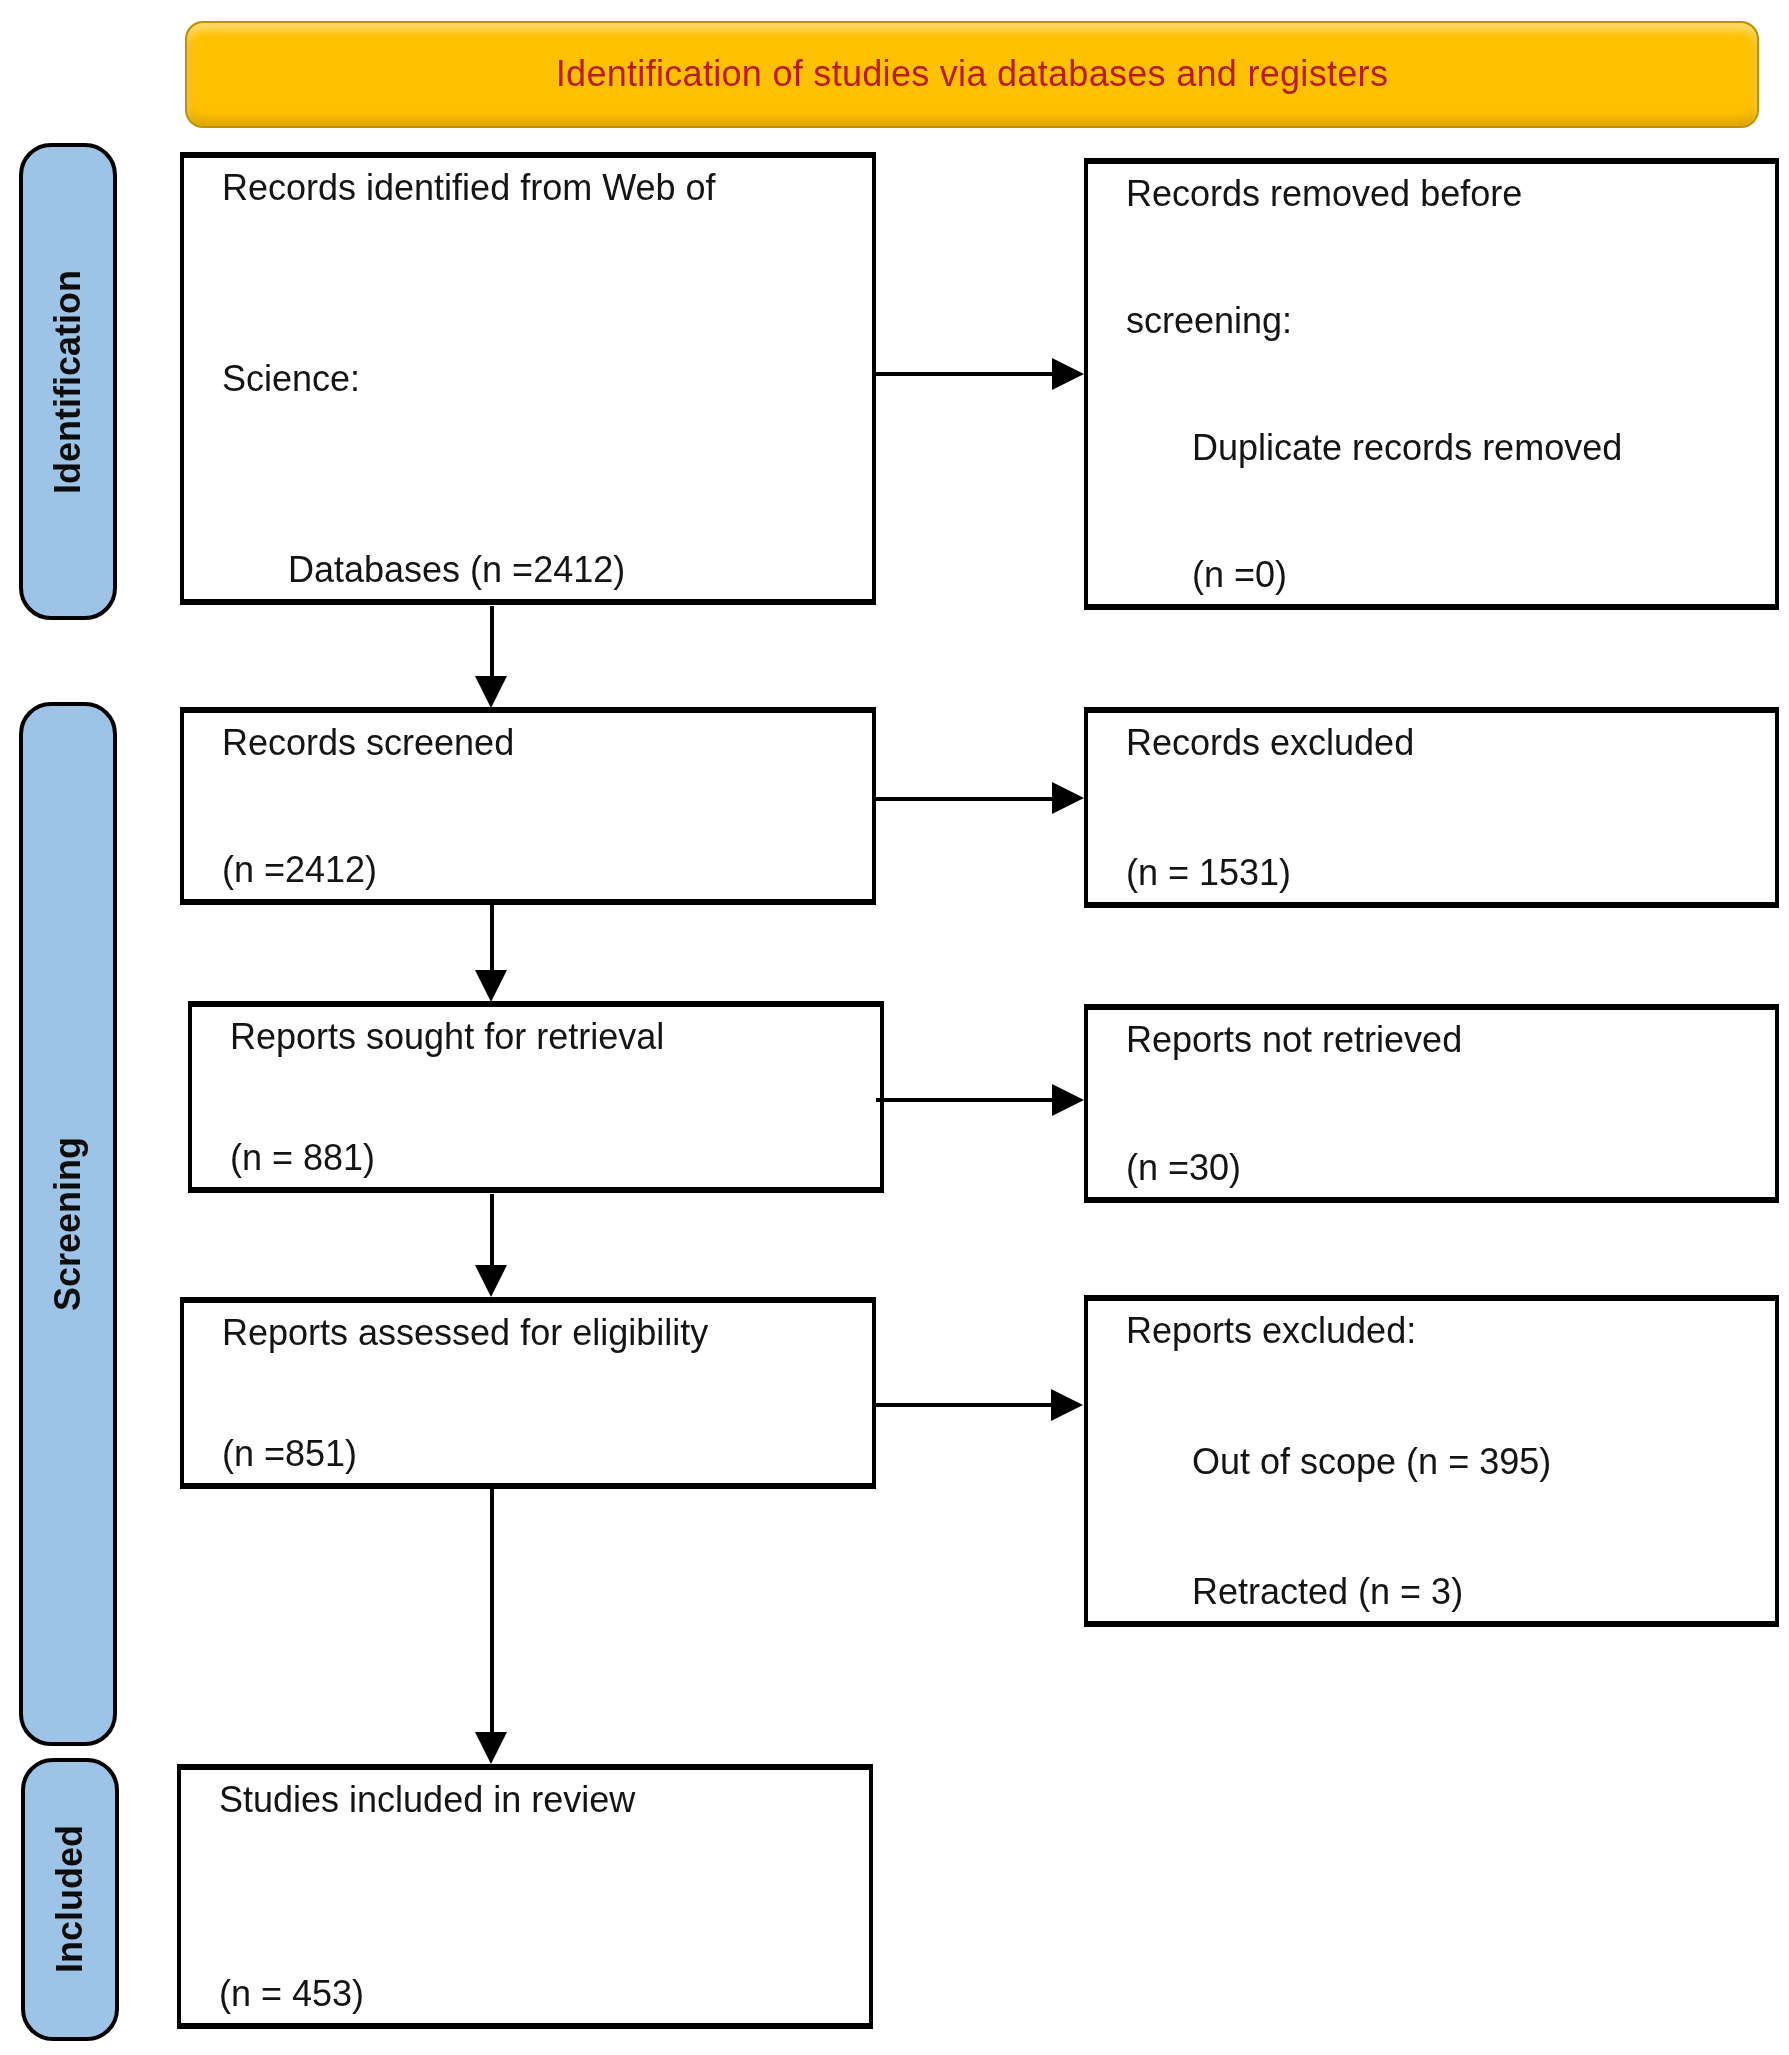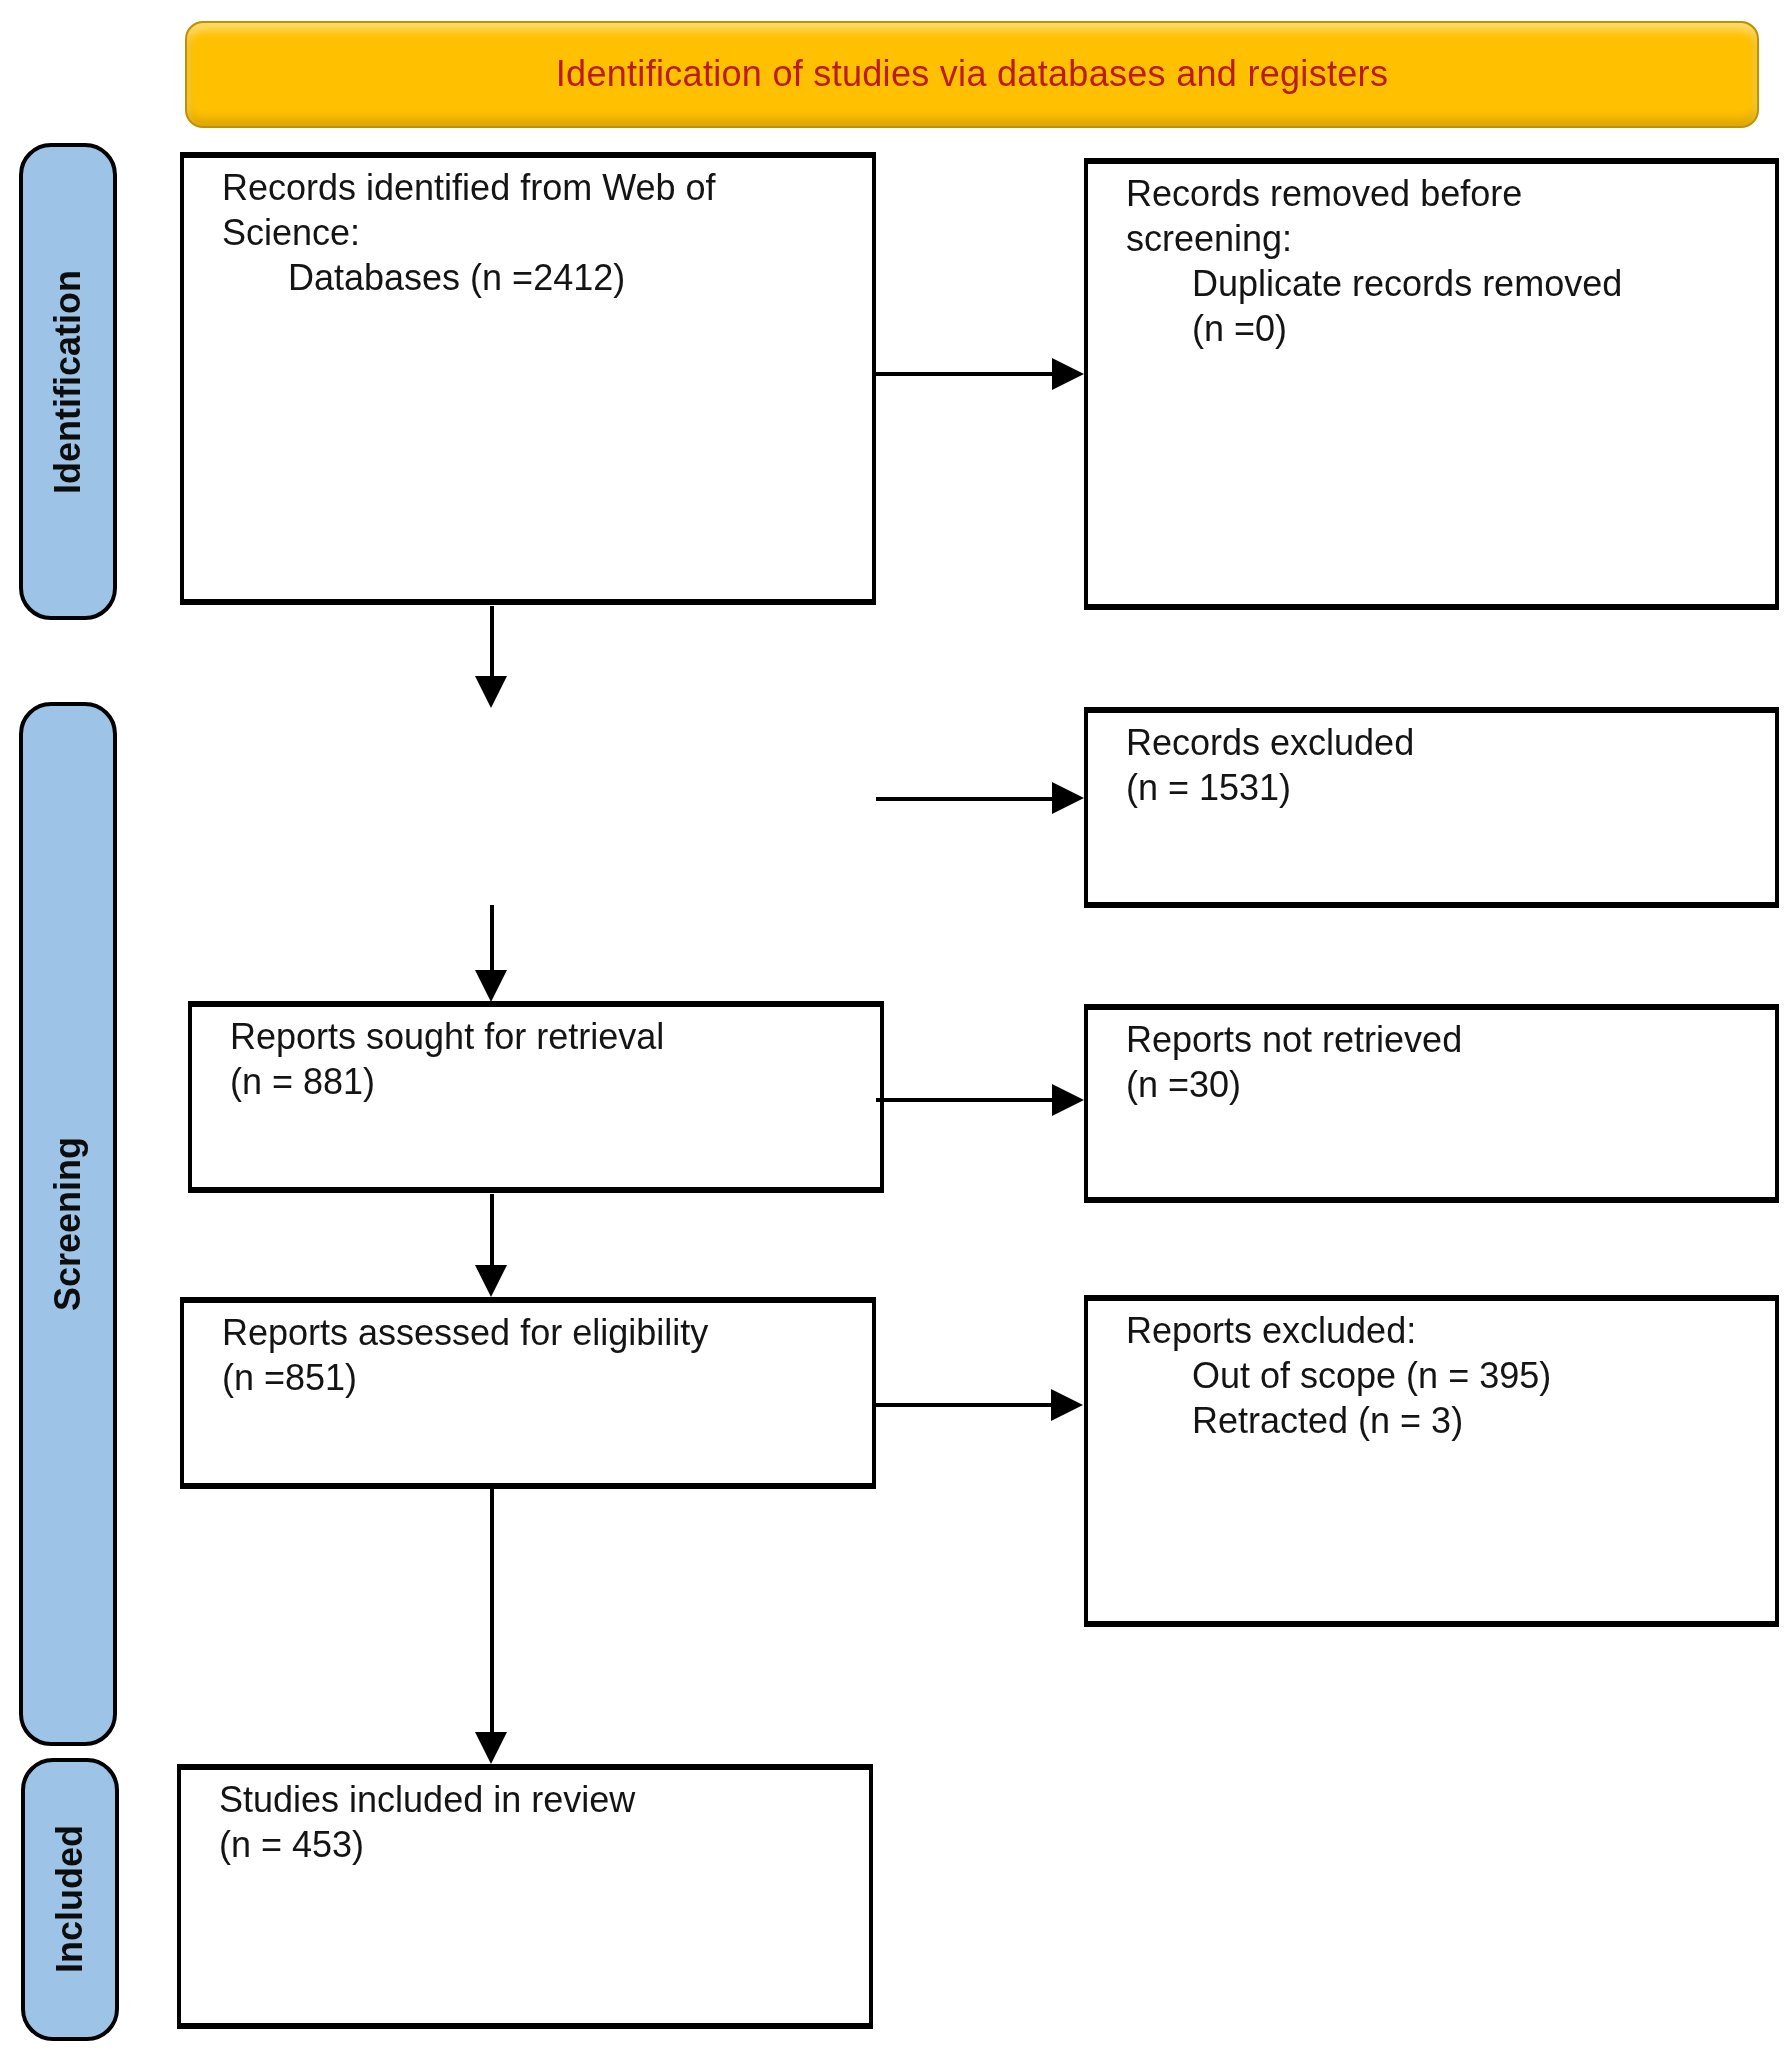--- a/index.html
+++ b/index.html
@@ -36,21 +36,21 @@
   #stage-included{left:20.6px;top:1758px;height:283px;}
   .stage-label{
     writing-mode:vertical-rl;transform:rotate(180deg);
     font-size:36px;font-weight:bold;color:#0d0d0d;white-space:nowrap;
   }
   
   .fbox{
     position:absolute;background:#fff;
     border:4.8px solid #000;border-top-width:6.9px;border-bottom-width:6.9px;
     box-sizing:border-box;
-    display:flex;flex-direction:column;justify-content:flex-start;
+    display:flex;flex-direction:column;justify-content:space-between;
     padding:6.9px 27.5px 6.9px 38px;
   }
   .tl{font-size:36px;line-height:45px;color:#141414;}
   .ind{padding-left:66px;}
   .it{}
   
   #box-identified{left:180px;top:152px;width:696px;height:453px;}
   #box-screened  {left:180px;top:707px;width:696px;height:198px;}
   #box-sought    {left:188px;top:1001px;width:696px;height:192px;}
   #box-assessed  {left:180px;top:1297px;width:696px;height:192px;}
@@ -102,20 +102,24 @@
     <div class="tl">Science:</div>
     <div class="tl ind">Databases (n =2412)</div>
   </div>
   <div class="fbox" id="box-removed">
     <div class="tl"><span>Records removed </span><span class="it">before</span></div>
     <div class="tl"><span class="it">screening</span><span>:</span></div>
     <div class="tl ind">Duplicate records removed</div>
     <div class="tl ind">(n =0)</div>
   </div>
 
+  <div class="fbox" id="box-screened">
+    <div class="tl">Records screened</div>
+    <div class="tl">(n =2412)</div>
+  </div>
   <div class="fbox" id="box-excluded">
     <div class="tl">Records excluded</div>
     <div class="tl">(n = 1531)</div>
   </div>
 
   <div class="fbox" id="box-sought">
     <div class="tl">Reports sought for retrieval</div>
     <div class="tl">(n = 881)</div>
   </div>
   <div class="fbox" id="box-notretrieved">

